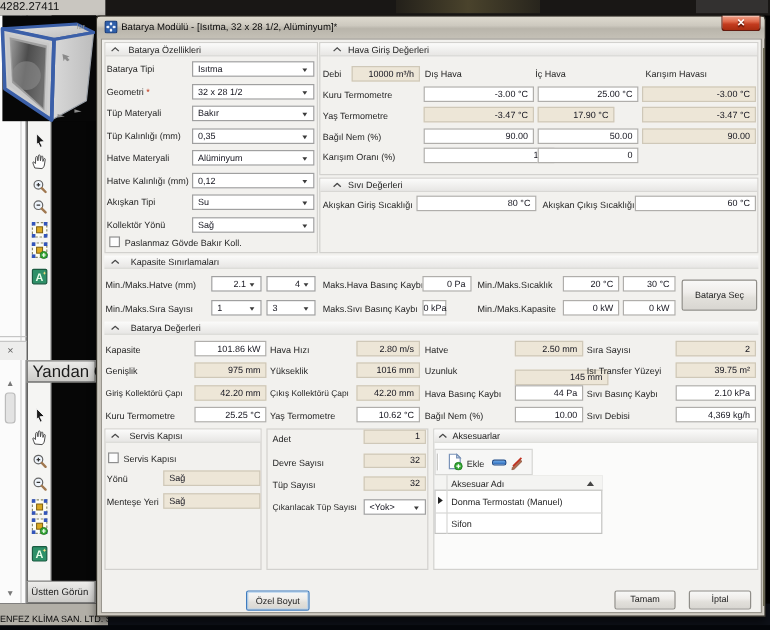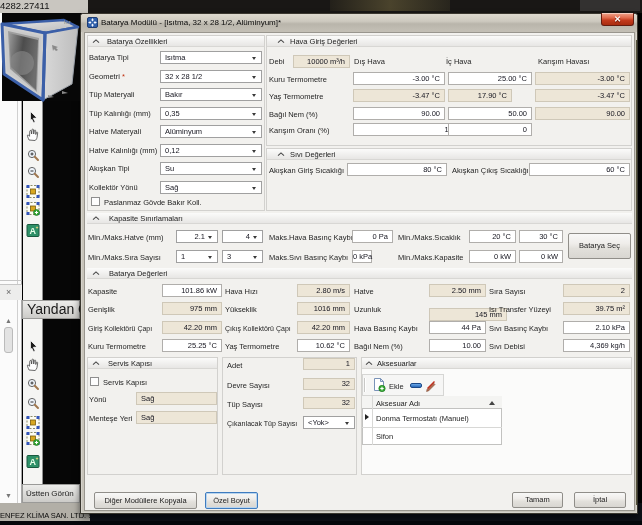--- a/index.html
+++ b/index.html
@@ -333,17 +333,16 @@
 <div class="a" style="left:362px;top:396px;width:140px;height:49px;background:#fff;border:1px solid #c2c2c0"></div>
 <div class="a" style="left:362px;top:396px;width:140px;height:13px;background:#f4f4f2;border-bottom:1px solid #c2c2c0"></div>
 <div class="a" style="left:372px;top:396px;width:1px;height:49px;background:#d8d8d6"></div>
 <div class="lb" style="left:376px;top:399px">Aksesuar Adı</div>
 <div class="a" style="left:489px;top:401px;width:0;height:0;border-left:3.5px solid transparent;border-right:3.5px solid transparent;border-bottom:4px solid #444"></div>
 <div class="a" style="left:362px;top:427px;width:140px;height:1px;background:#d8d8d6"></div>
 <div class="a" style="left:365px;top:414px;width:0;height:0;border-top:3.5px solid transparent;border-bottom:3.5px solid transparent;border-left:4px solid #222"></div>
 <div class="lb" style="left:376px;top:414px">Donma Termostatı (Manuel)</div>
 <div class="lb" style="left:376px;top:432px">Sifon</div>
 
-<div class="btn" style="left:94px;top:492px;width:103px;height:17px;line-height:15px">Diğer Modüllere Kopyala</div>
 <div class="btn" style="left:205px;top:492px;width:53px;height:17px;line-height:15px;border-color:#3f7cbf;box-shadow:inset 0 0 0 1px #b8d4ee">Özel Boyut</div>
 <div class="btn" style="left:512px;top:492px;width:51px;height:16px;line-height:14px">Tamam</div>
 <div class="btn" style="left:574px;top:492px;width:52px;height:16px;line-height:14px">İptal</div>
 
 </div>
 </body></html>

